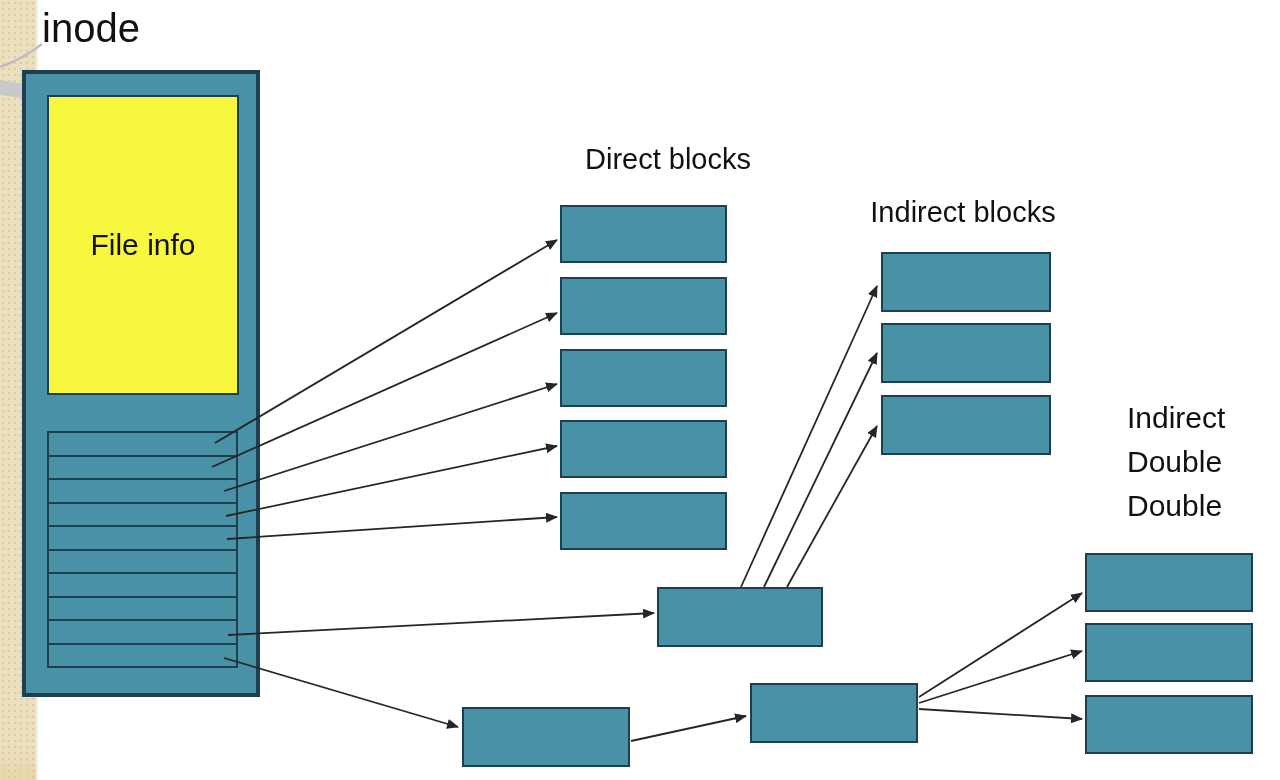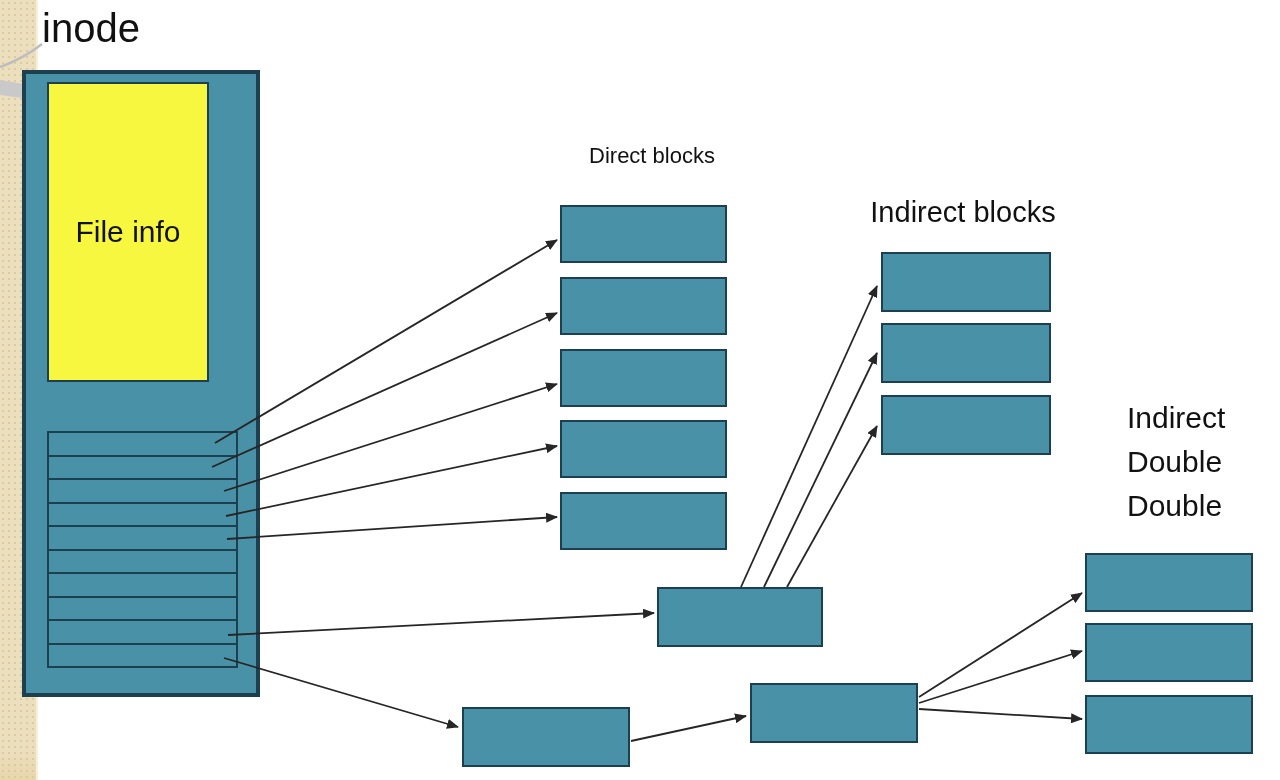--- a/index.html
+++ b/index.html
@@ -22,21 +22,21 @@
   .decor-svg{position:absolute; left:0; top:0; z-index:2; pointer-events:none;}
 
   
   .inode-box{
     position:absolute; left:22px; top:70px; width:238px; height:627px; z-index:3;
     background:var(--block-fill,#4991a7);
     border:4px solid var(--block-border,#1c4050);
     box-sizing:border-box;
   }
   .file-info{
-    position:absolute; left:21px; top:8px; width:162px; height:300px;
+    position:absolute; left:21px; top:21px; width:192px; height:300px;
     background:var(--file-info-fill,#f8f740);
     border:2px solid var(--block-border,#1c4050);
     box-sizing:border-box;
     display:flex; align-items:center; justify-content:center;
     font-size:30px; color:var(--text,#111);
   }
   .pointer-table{
     position:absolute; left:21px; top:357px; width:191px; height:237px;
     border:2px solid var(--block-border,#1c4050);
     box-sizing:border-box;
@@ -49,21 +49,21 @@
   .block{
     position:absolute; z-index:3;
     background:var(--block-fill,#4991a7);
     border:2px solid var(--block-border,#1c4050);
     box-sizing:border-box;
   }
 
   
   .lbl{position:absolute; z-index:4; color:var(--text,#111); white-space:nowrap;}
   .inode-title{left:42px; top:6px; font-size:40px;}
-  .direct-label{left:532px; top:143px; width:240px; text-align:center; font-size:22px;}
+  .direct-label{left:548px; top:143px; width:240px; text-align:center; font-size:29px;}
   .indirect-label{left:843px; top:196px; width:240px; text-align:center; font-size:29px;}
   .double-label{left:1127px; top:396px; font-size:30px; line-height:44px; white-space:normal;}
 
   
   #arrows{position:absolute; left:0; top:0; z-index:5; pointer-events:none;}
 </style>
 </head>
 <body>
 
 <div id="canvas">

